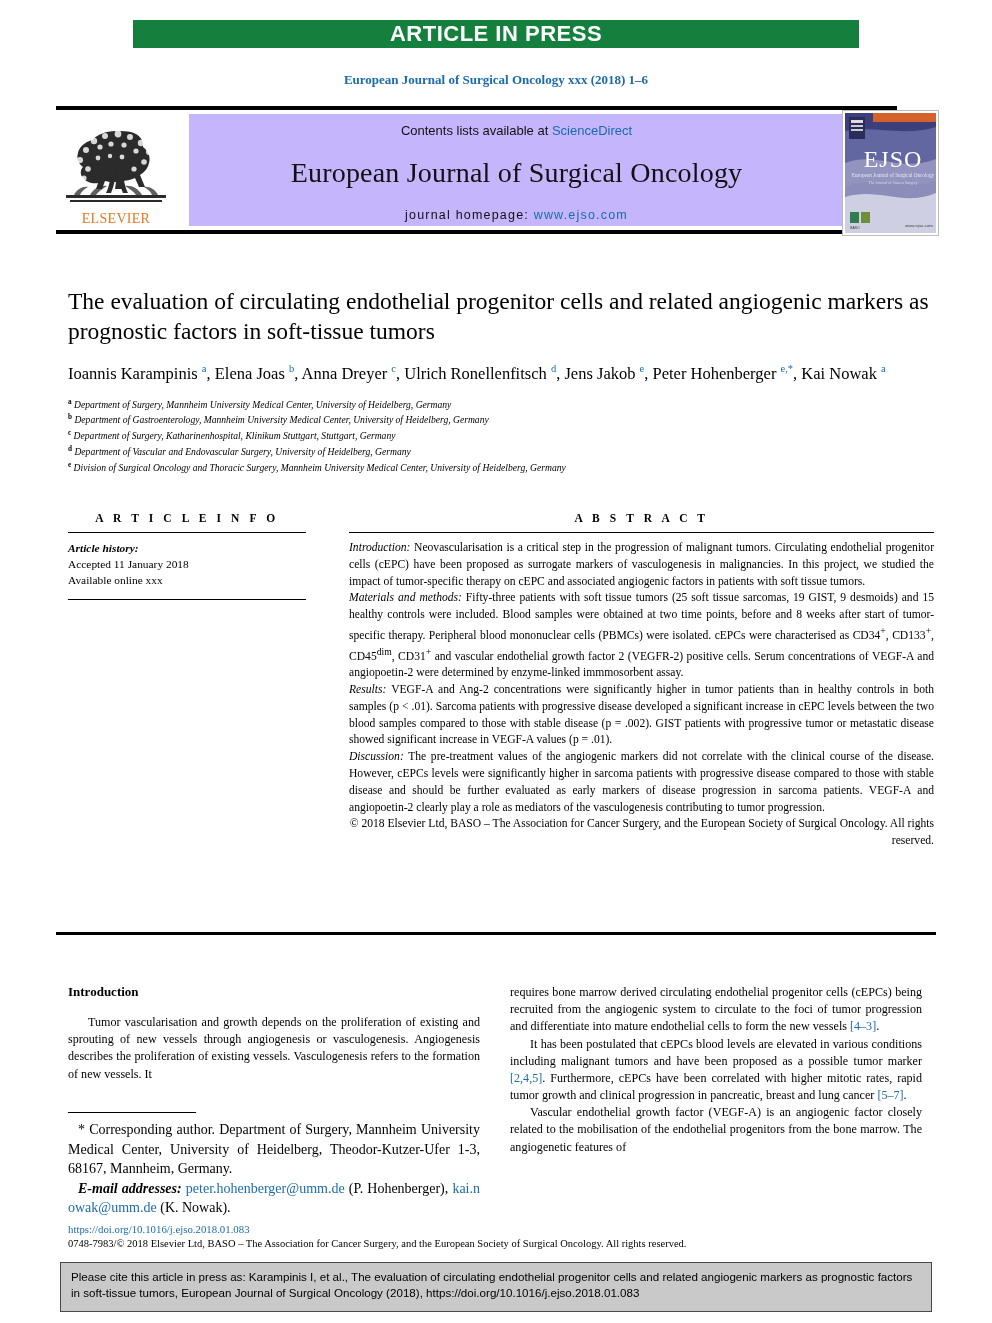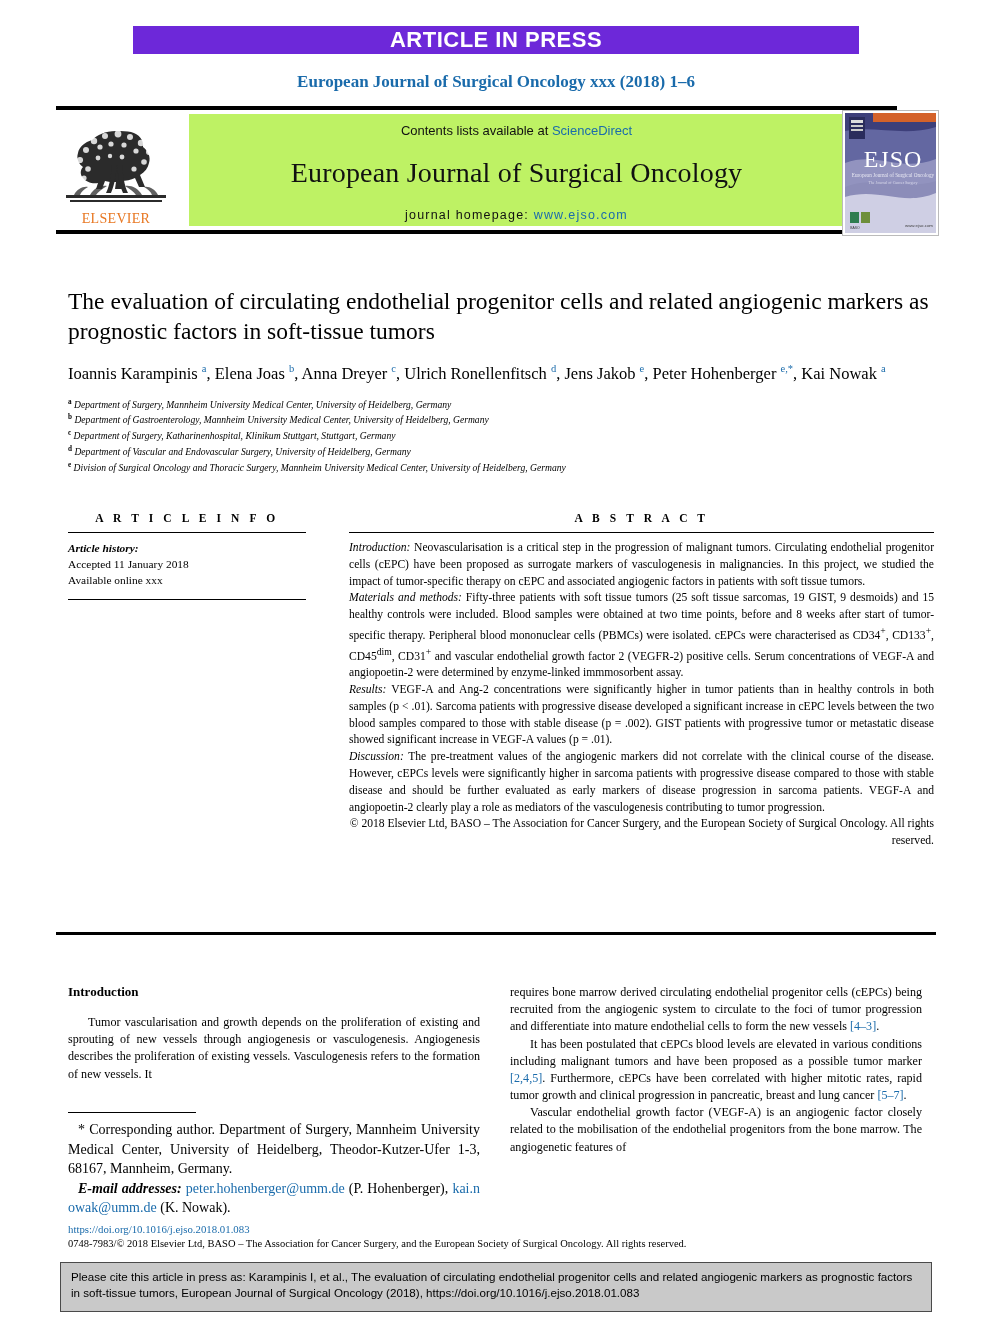--- a/index.html
+++ b/index.html
@@ -17,24 +17,24 @@
   }
   .page {
     position: absolute;
     inset: 0;
   }
 
   
   .aip-banner {
     position: absolute;
     left: 133px;
-    top: 26px;
+    top: 20px;
     width: 726px;
     height: 28px;
-    background: #6d28d9;
+    background: #15803d;
     display: flex;
     align-items: center;
     justify-content: center;
   }
   .aip-banner span {
     font-family: "Liberation Sans", sans-serif;
     font-weight: bold;
     font-size: 22px;
     letter-spacing: 0.5px;
     color: #ffffff;
@@ -42,21 +42,21 @@
 
   
   .running-head {
     position: absolute;
     left: 0;
     top: 72px;
     width: 992px;
     text-align: center;
     font-family: "Liberation Serif", serif;
     font-weight: bold;
-    font-size: 17px;
+    font-size: 13px;
     color: #1a6bab;
   }
 
   
   .masthead {
     position: absolute;
     left: 56px;
     top: 106px;
     width: 881px;
     height: 128px;
@@ -97,21 +97,21 @@
     color: #e87722;
     line-height: 1;
     margin-top: 1px;
   }
   .journal-band {
     position: absolute;
     left: 133px;
     top: 8px;
     width: 655px;
     height: 112px;
-    background: #bef264;
+    background: #c4b5fd;
     display: flex;
     flex-direction: column;
     align-items: center;
     justify-content: space-between;
     padding: 9px 0 15px 0;
     box-sizing: border-box;
     gap: 19px;
   }
   .contents-line {
     font-family: "Liberation Sans", sans-serif;

